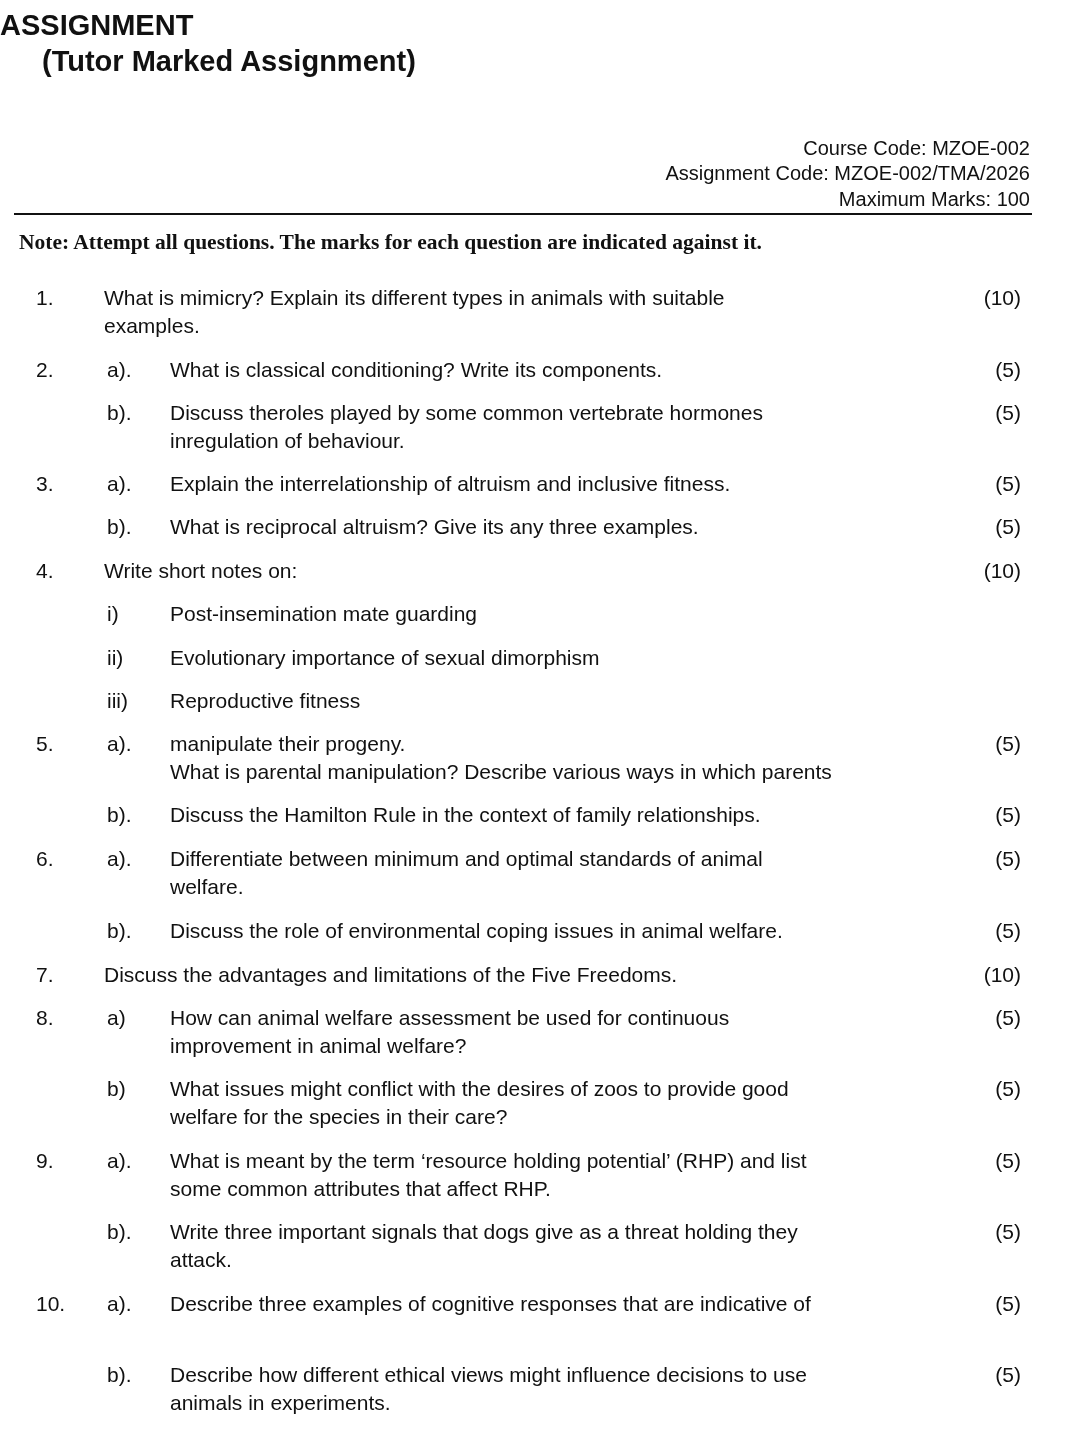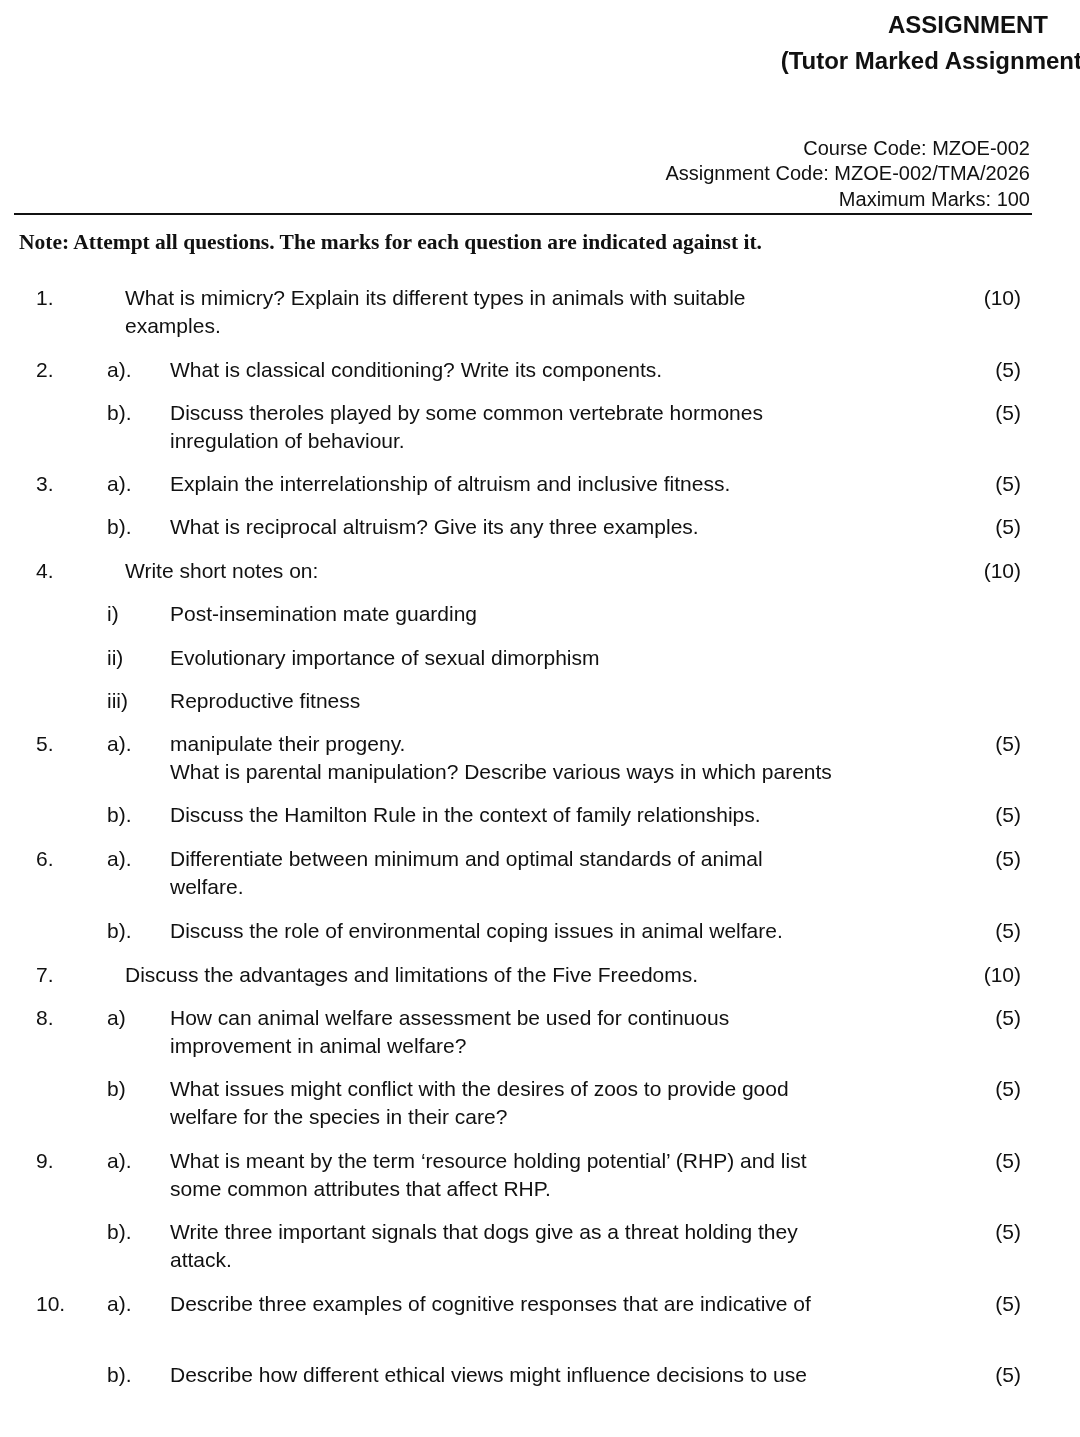--- a/index.html
+++ b/index.html
@@ -1,22 +1,22 @@
 <!DOCTYPE html>
 <html><head>
 <meta charset="utf-8">
 <style>
   html, body { margin: 0; padding: 0; background: #ffffff; }
   body {
     width: 1080px; height: 1437px; position: relative; overflow: hidden;
     font-family: "Liberation Sans", sans-serif; color: #111;
   }
   .title {
-    position: absolute; left: 0; width: 1048px; text-align: right;
-    font-weight: bold; font-size: 24px; line-height: 34px;
+    position: absolute; left: 0; width: 1048px; text-align: left;
+    font-weight: bold; font-size: 29px; line-height: 34px;
   }
   #t1 { top: 8px; }
   #t2 { top: 44px; margin-left: 42px; }
   .meta {
     position: absolute; right: 50px; text-align: right;
     font-weight: normal; font-size: 20px; line-height: 26px;
   }
   #m1 { top: 135px; }
   #m2 { top: 160px; }
   #m3 { top: 186px; }
@@ -27,21 +27,21 @@
   .note {
     position: absolute; left: 19px; top: 228px;
     font-weight: bold; font-size: 21.5px; line-height: 28px; font-family: Liberation Serif, serif;
   }
   .q {
     position: absolute; left: 0; width: 1080px;
     font-size: 21px; line-height: 28px;
   }
   .q .num { position: absolute; left: 36px; top: 0; }
   .q .sub { position: absolute; left: 107px; top: 0; }
-  .q .txt-wide { position: absolute; left: 125px; top: 0; width: 760px; }
+  .q .txt-wide { position: absolute; left: 104px; top: 0; width: 760px; }
   .q .txt { position: absolute; left: 170px; top: 0; width: 770px; }
   .q .marks { position: absolute; right: 59px; top: 0; text-align: right; }
 </style>
 </head>
 <body>
 
 <div id="t1" class="title">ASSIGNMENT</div>
 <div id="t2" class="title">(Tutor Marked Assignment)</div>
 
 <div id="m1" class="meta">Course Code: MZOE-002</div>
@@ -195,16 +195,17 @@
       <span class="sub">a).</span>
       <div class="txt">
         <div>Describe three examples of cognitive responses that are indicative of</div>
       </div>
       <span class="marks">(5)</span>
     </div>
     <div class="q" style="top: 1361px;">
       <span class="sub">b).</span>
       <div class="txt">
         <div>Describe how different ethical views might influence decisions to use</div>
+        <div>animals in experiments.</div>
       </div>
       <span class="marks">(5)</span>
     </div>
   </div>
 
 </body></html>

